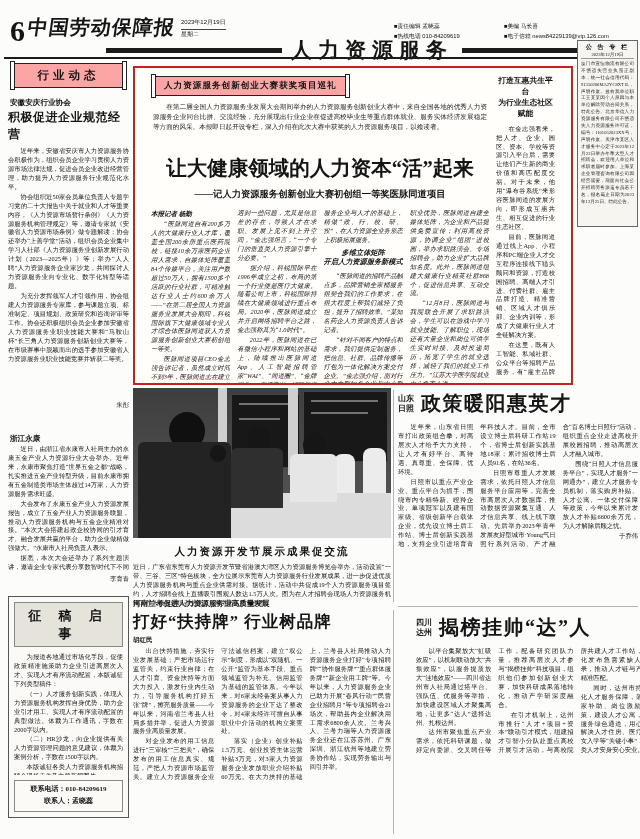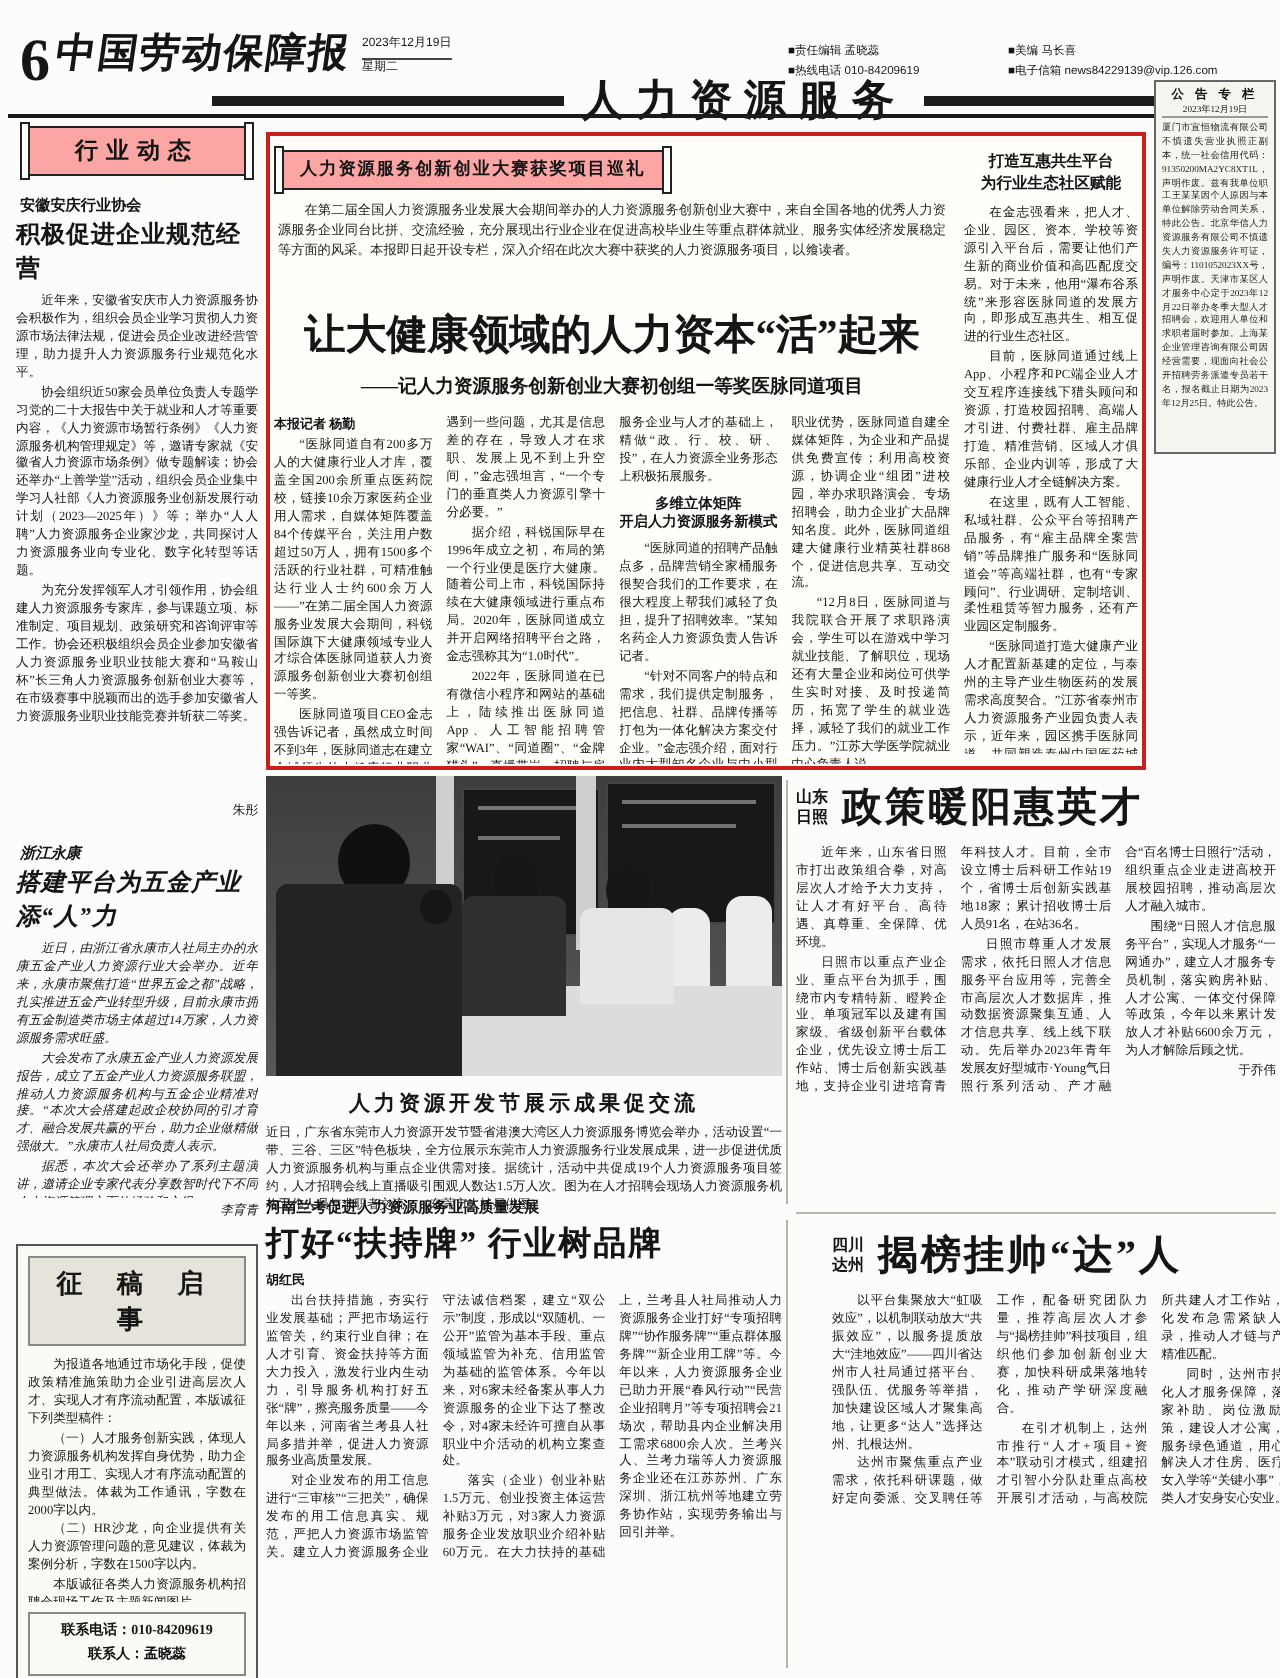--- a/index.html
+++ b/index.html
@@ -32,28 +32,28 @@
   .sb-art .kicker{margin:2px 0 1px 2px;}
   .sb-head{font-size:12px;font-weight:900;letter-spacing:.5px;margin:1px 0 4px;}
   .sb-body{overflow:hidden;}
   .notice{margin-top:12px;border:1px solid #555;padding:5px;background:#fbfaf7;}
   .notice-title{border:1px solid #888;background:#e6e3db;font-size:13px;font-weight:900;
                 letter-spacing:7px;text-align:center;padding:4px 0 3px;margin-bottom:6px;}
   .notice-contact{margin-top:5px;border:1px solid #888;padding:3px 2px;text-align:center;
                   font-size:7px;font-weight:bold;line-height:1.7;}
   
   .feature{position:absolute;left:133px;top:66px;width:440px;height:319px;border:2px solid #c9201d;
-           background:#fffefb;box-sizing:border-box;padding:6px 2px;display:flex;}
+           background:#fffefb;box-sizing:border-box;padding:6px 16px;display:flex;}
   .f-left{width:338px;flex:0 0 338px;}
   .f-banner{display:inline-block;font-size:8.6px;letter-spacing:1px;padding:3px 8px;margin-left:4px;}
   .f-intro{margin:6px 2px 0;font-size:6.6px;line-height:1.5;text-align:justify;text-indent:2em;color:#222;height:46px;overflow:hidden;}
   .f-headline{font-size:20.5px;font-weight:900;text-align:center;margin-top:6px;white-space:nowrap;}
   .f-subtitle{font-size:9.3px;font-weight:bold;text-align:center;margin-top:6px;}
   .f-cols{display:flex;gap:7px;margin-top:8px;height:174px;overflow:hidden;}
-  .f-col{flex:1;overflow:hidden;}
+  .f-col{flex:1;overflow:hidden;font-style:italic;}
   .byline{font-size:6.5px;font-weight:bold;margin-bottom:2px;}
   .f-right{flex:1;margin-left:7px;overflow:hidden;}
   .f-right-head{font-size:7.8px;font-weight:900;text-align:center;line-height:1.4;margin:2px 0 5px;}
   
   .announce{position:absolute;left:577px;top:40px;width:61px;height:187px;border:1px solid #666;
             box-sizing:border-box;padding:2px 3px;background:#f7f5f0;}
   .an-title{font-size:6.2px;font-weight:bold;text-align:center;letter-spacing:2px;}
   .an-date{font-size:4.6px;text-align:center;border-bottom:1px solid #999;padding-bottom:1px;margin-bottom:2px;}
   .an-text{font-size:4.6px;line-height:1.5;text-align:justify;height:158px;overflow:hidden;color:#222;}
   
@@ -114,23 +114,22 @@
       <div class="kicker">安徽安庆行业协会</div>
       <div class="sb-head">积极促进企业规范经营</div>
       <div class="tiny sb-body" style="height:252px;">
         <p>近年来，安徽省安庆市人力资源服务协会积极作为，组织会员企业学习贯彻人力资源市场法律法规，促进会员企业改进经营管理，助力提升人力资源服务行业规范化水平。</p>
         <p>协会组织近50家会员单位负责人专题学习党的二十大报告中关于就业和人才等重要内容，《人力资源市场暂行条例》《人力资源服务机构管理规定》等，邀请专家就《安徽省人力资源市场条例》做专题解读；协会还举办“上善学堂”活动，组织会员企业集中学习人社部《人力资源服务业创新发展行动计划（2023—2025年）》等；举办“人人聘”人力资源服务企业家沙龙，共同探讨人力资源服务业向专业化、数字化转型等话题。</p>
         <p>为充分发挥领军人才引领作用，协会组建人力资源服务专家库，参与课题立项、标准制定、项目规划、政策研究和咨询评审等工作。协会还积极组织会员企业参加安徽省人力资源服务业职业技能大赛和“马鞍山杯”长三角人力资源服务创新创业大赛等，在市级赛事中脱颖而出的选手参加安徽省人力资源服务业职业技能竞赛并斩获二等奖。</p>
       </div>
       <div class="author">朱彤</div>
     </div>
 
-    <div class="sb-art" style="margin-top:12px;font-style:italic;">
+    <div class="sb-art" style="margin-top:24px;">
       <div class="kicker">浙江永康</div>
-      <div class="sb-head">搭建平台为五金产业添“人”力</div>
       <div class="tiny sb-body" style="height:128px;">
         <p>近日，由浙江省永康市人社局主办的永康五金产业人力资源行业大会举办。近年来，永康市聚焦打造“世界五金之都”战略，扎实推进五金产业转型升级，目前永康市拥有五金制造类市场主体超过14万家，人力资源服务需求旺盛。</p>
         <p>大会发布了永康五金产业人力资源发展报告，成立了五金产业人力资源服务联盟，推动人力资源服务机构与五金企业精准对接。“本次大会搭建起政企校协同的引才育才、融合发展共赢的平台，助力企业做精做强做大。”永康市人社局负责人表示。</p>
         <p>据悉，本次大会还举办了系列主题演讲，邀请企业专家代表分享数智时代下不同人力资源管理方面的经验和心得。</p>
       </div>
       <div class="author">李育青</div>
     </div>
 
     <div class="notice">
       <div class="notice-title">征 稿 启 事</div>

